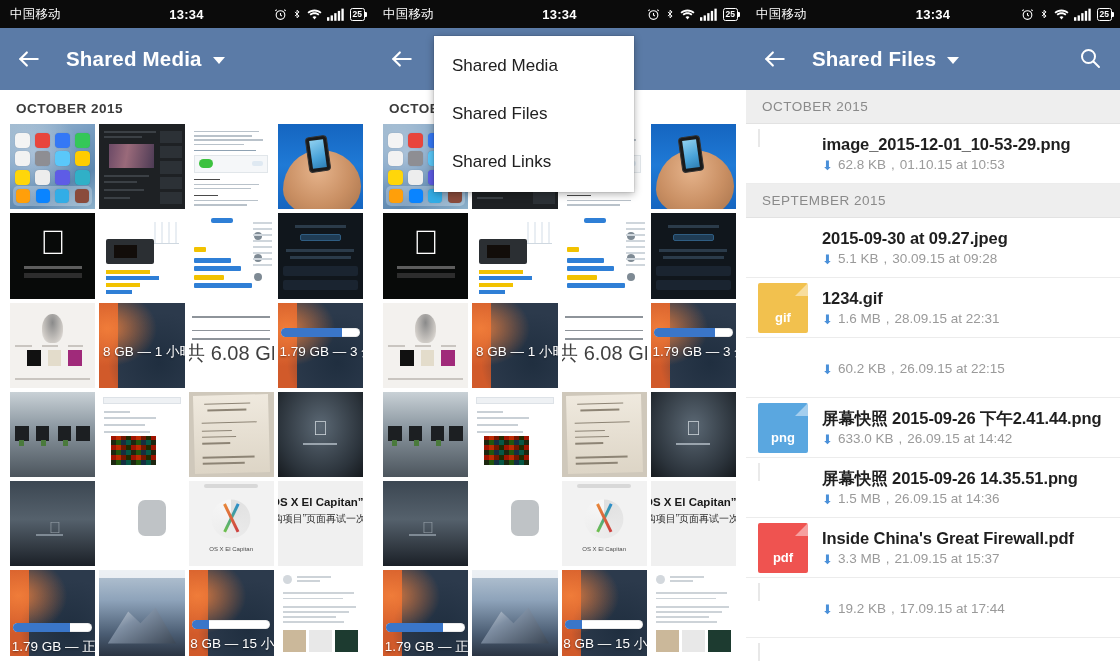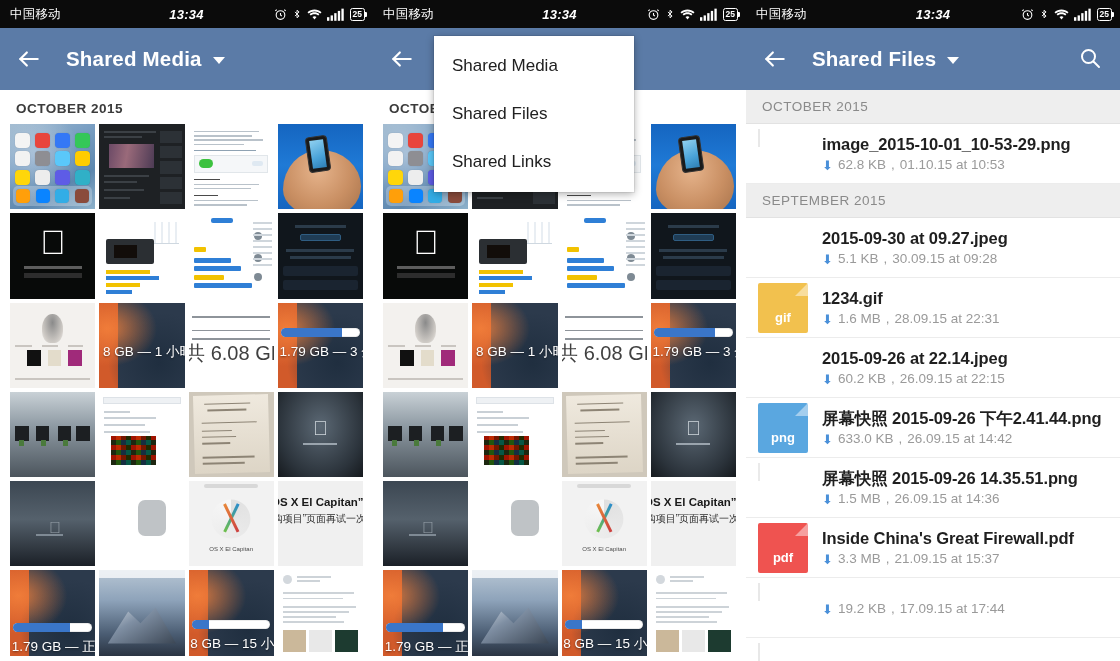--- a/index.html
+++ b/index.html
@@ -17,21 +17,21 @@
 
   
   .statusbar {
     height: 28px; background: #0b0b0b; color: #ffffff;
     display: flex; align-items: center; position: relative;
     padding: 0 8px 0 10px;
   }
   .sb-carrier { font-size: 12.5px; letter-spacing: .2px; font-weight: 400; }
   .sb-time {
     position: absolute; left: 0; right: 0; text-align: center;
-    font-size: 13px; font-weight: bold; letter-spacing: .3px; font-style: italic;
+    font-size: 13px; font-weight: bold; letter-spacing: .3px;
   }
   .sb-icons { margin-left: auto; display: flex; align-items: center; gap: 5px; z-index: 2; }
   .ic { display: block; }
   .sb-batt {
     border: 1.6px solid #fff; border-radius: 2.5px;
     font-size: 8.5px; font-weight: bold; color: #fff;
     padding: 0 2px; line-height: 11px; height: 13px;
     display: flex; align-items: center; position: relative;
   }
   .sb-batt::after{
@@ -1076,21 +1076,21 @@
       <div class="file-thumb">
         <span class="tn-doc">
           <i style="top:10%;width:10%"></i>
           <i class="b" style="top:26%;width:26%"></i><i style="top:26%;left:42%;width:40%"></i>
           <i class="b" style="top:40%;width:32%"></i><i style="top:40%;left:48%;width:30%"></i>
           <i class="b" style="top:54%;width:22%"></i><i style="top:54%;left:38%;width:28%"></i>
           <i style="top:70%;width:14%"></i>
         </span>
       </div>
       <div class="file-meta">
-        <div class="file-name">image_2015-10-01_10-53-29.png</div>
+        <div class="file-name">image_2015-12-01_10-53-29.png</div>
         <div class="file-sub">
           <span class="dl-arrow">⬇</span>
           <span>62.8 KB</span>
             <span>,</span>
           <span>01.10.15 at 10:53</span>
         </div>
       </div>
     </div>
 
     <div class="section-head">SEPTEMBER 2015</div>
@@ -1131,21 +1131,20 @@
           <i style="left:6%;top:18%;width:20%;height:4px;background:#3aa0d8"></i>
           <i style="left:32%;top:18%;width:26%;height:4px;background:#3aa0d8"></i>
           <i style="left:64%;top:18%;width:18%;height:2px;background:#cdd5da"></i>
           <i style="left:10%;top:42%;width:16%;height:2px;background:#9dc8e6"></i>
           <i style="left:38%;top:50%;width:14%;height:2px;background:#cdd5da"></i>
           <i style="left:62%;top:62%;width:22%;height:2px;background:#9dc8e6"></i>
           <i style="left:16%;top:70%;width:10%;height:2px;background:#cdd5da"></i>
         </span>
       </div>
       <div class="file-meta">
-        <div class="file-name">2015-09-26 at 22.14.jpeg</div>
         <div class="file-sub">
           <span class="dl-arrow">⬇</span>
           <span>60.2 KB</span>
             <span>,</span>
           <span>26.09.15 at 22:15</span>
         </div>
       </div>
     </div>
 
     <div class="file-row">

